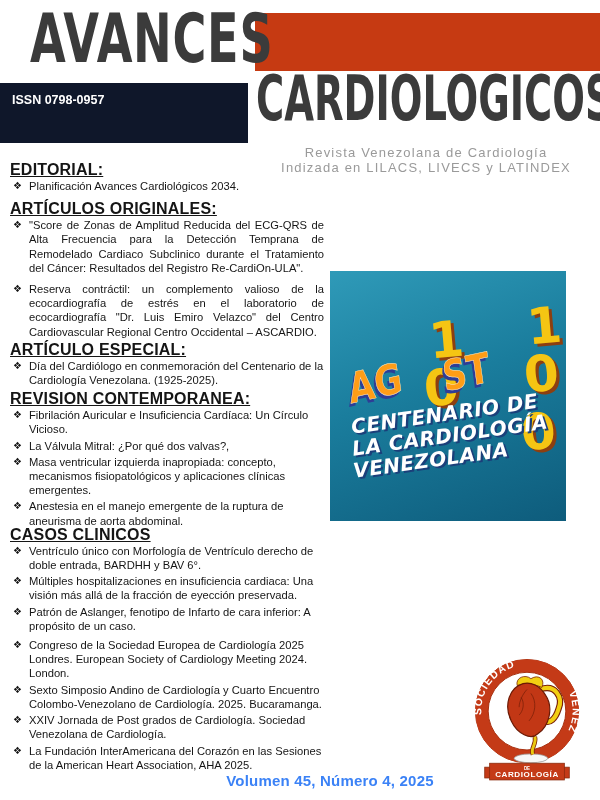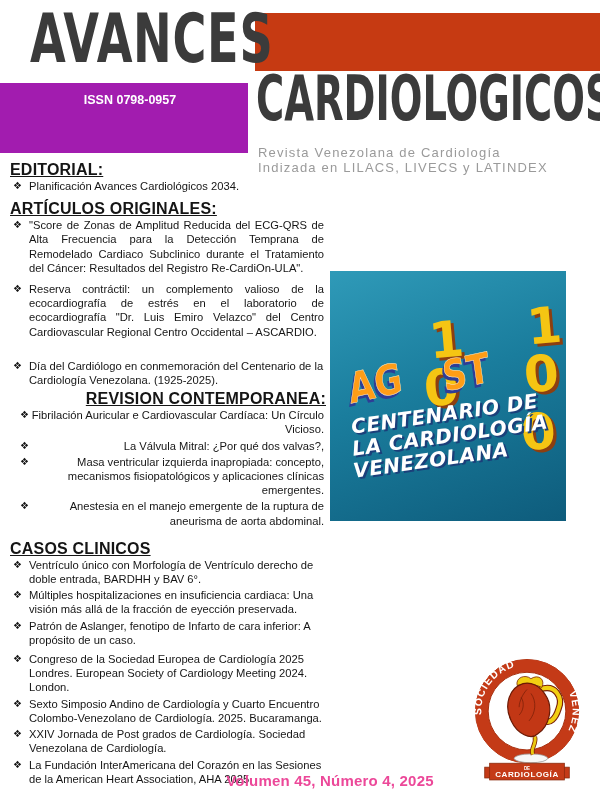--- a/index.html
+++ b/index.html
@@ -7,47 +7,47 @@
     position:relative;width:600px;height:800px;background:#ffffff;
     font-family:"Liberation Sans",sans-serif;overflow:hidden;margin:0 auto;
   }
   
   .red-top{position:absolute;left:255px;top:13px;width:345px;height:58px;background:#c63a12;}
   .title-avances{
     position:absolute;left:30px;top:5px;font-family:"DejaVu Sans",sans-serif;
     font-weight:bold;font-size:68px;line-height:1;color:#3b3b3b;
     transform:scaleX(0.68);transform-origin:left top;letter-spacing:1px;white-space:nowrap;
   }
-  .red-band{position:absolute;left:0;top:83px;width:248px;height:70px;background:#a21caf;color:#ffffff;text-align:center;}
+  .red-band{position:absolute;left:0;top:83px;width:248px;height:60px;background:#0f172a;color:#ffffff;}
   .red-band .ln{font-size:12.5px;font-weight:bold;line-height:17px;padding-left:12px;}
   .red-band .ln:first-child{padding-top:9px;}
   .title-cardio{
     position:absolute;left:256px;top:68px;font-family:"DejaVu Sans",sans-serif;
     font-weight:bold;font-size:62px;line-height:1;color:#3b3b3b;
     transform:scaleX(0.62);transform-origin:left top;white-space:nowrap;
   }
   .subtitle{
-    position:absolute;left:258px;top:145px;width:336px;
+    position:absolute;left:258px;top:145px;width:336px;text-align:center;
     color:#9a9a9a;font-size:13px;line-height:15px;letter-spacing:1.2px;white-space:nowrap;
   }
   
   .toc{position:absolute;left:10px;top:163px;width:316px;color:#151515;}
   .toc h3{
     margin:0 0 1px 0;font-size:16px;line-height:14px;font-weight:bold;
     text-decoration:underline;letter-spacing:0.2px;
   }
   .item{display:flex;margin-top:2px;}
   .bul{flex:none;width:16px;margin-left:3px;font-size:10px;line-height:14.2px;}
   .txt{flex:1;font-size:11.2px;line-height:14.2px;padding-right:2px;}
   .just .txt{text-align:justify;}
   .sec-editorial{margin-bottom:9px;}
-  .sec-originales{margin-bottom:20px;}
+  .sec-originales{margin-bottom:4px;}
   .sec-originales .item + .item{margin-top:7px;}
   .sec-especial{margin-bottom:5px;}
-  .sec-revision{margin-bottom:14px;text-align:right;}
+  .sec-revision{margin-bottom:0;}
   .sec-casos{margin-bottom:5px;}
   
   .poster{
     position:absolute;left:330px;top:271px;width:236px;height:250px;overflow:hidden;
     background:linear-gradient(160deg,#2f9ab8 0%,#1a7d9d 45%,#0e5c7c 100%);
   }
   .poster span{position:absolute;font-family:"DejaVu Sans",sans-serif;font-weight:bold;white-space:nowrap;}
   .digit{
     font-size:50px;line-height:1;color:#f5c513;
     text-shadow:3px 3px 0 #8d3f10;transform:rotate(-5deg);
@@ -63,21 +63,21 @@
   .cap{
     font-size:20px;line-height:1;color:#ffffff;font-style:italic;
     text-shadow:2px 2px 0 #1b3f7a;transform:rotate(-8deg);transform-origin:left top;letter-spacing:0.5px;
   }
   .cap1{left:20px;top:146px;} .cap2{left:21px;top:168px;} .cap3{left:22px;top:190px;}
   
   .logo{position:absolute;left:468px;top:652px;width:118px;height:132px;}
   
   .volume{
     position:absolute;left:150px;top:772px;width:360px;text-align:center;
-    font-size:15px;font-weight:bold;color:#ec4899;letter-spacing:0.2px;
+    font-size:15px;font-weight:bold;color:#3b82f6;letter-spacing:0.2px;
   }
 </style>
 </head>
 <body>
 
 <div class="page">
 
   <div class="red-top"></div>
   <div class="title-avances">AVANCES</div>
 
@@ -107,31 +107,32 @@
         <span class="bul">❖</span>
         <span class="txt">"Score de Zonas de Amplitud Reducida del ECG-QRS de Alta Frecuencia para la Detección Temprana de Remodelado Cardiaco Subclinico durante el Tratamiento del Cáncer: Resultados del Registro Re-CardiOn-ULA".</span>
       </div>
       <div class="item">
         <span class="bul">❖</span>
         <span class="txt">Reserva contráctil: un complemento valioso de la ecocardiografía de estrés en el laboratorio de ecocardiografía "Dr. Luis Emiro Velazco" del Centro Cardiovascular Regional Centro Occidental – ASCARDIO.</span>
       </div>
     </section>
 
     <section class="sec-especial">
+      <h3>ARTÍCULO ESPECIAL:</h3>
       <div class="item">
         <span class="bul">❖</span>
         <span class="txt">Día del Cardiólogo en conmemoración del Centenario de la Cardiología Venezolana.   (1925-2025).</span>
       </div>
     </section>
 
     <section class="sec-revision">
       <h3>REVISION CONTEMPORANEA:</h3>
       <div class="item">
         <span class="bul">❖</span>
-        <span class="txt">Fibrilación Auricular e Cardiovascular Cardíaca: Un Círculo Vicioso.</span>
+        <span class="txt">Fibrilación Auricular e Insuficiencia Cardíaca: Un Círculo Vicioso.</span>
       </div>
       <div class="item">
         <span class="bul">❖</span>
         <span class="txt">La Válvula Mitral: ¿Por qué dos valvas?,</span>
       </div>
       <div class="item">
         <span class="bul">❖</span>
         <span class="txt">Masa ventricular izquierda inapropiada: concepto, mecanismos fisiopatológicos y aplicaciones clínicas emergentes.</span>
       </div>
       <div class="item">

